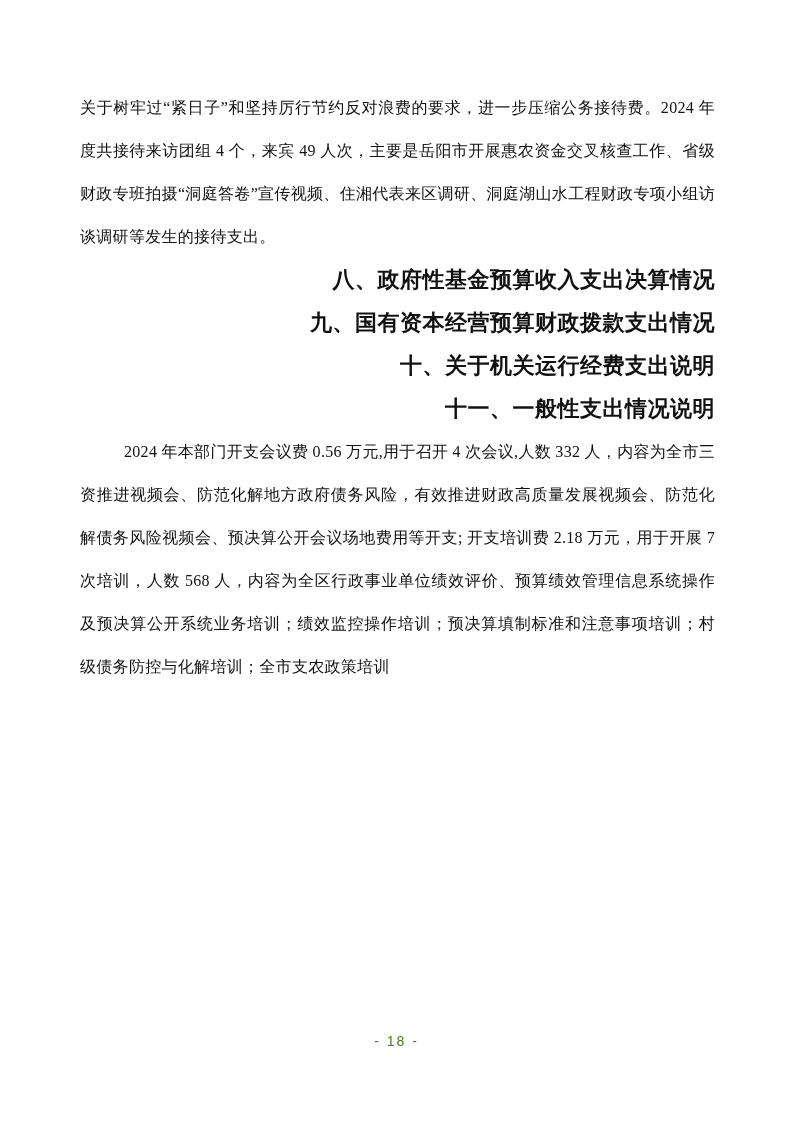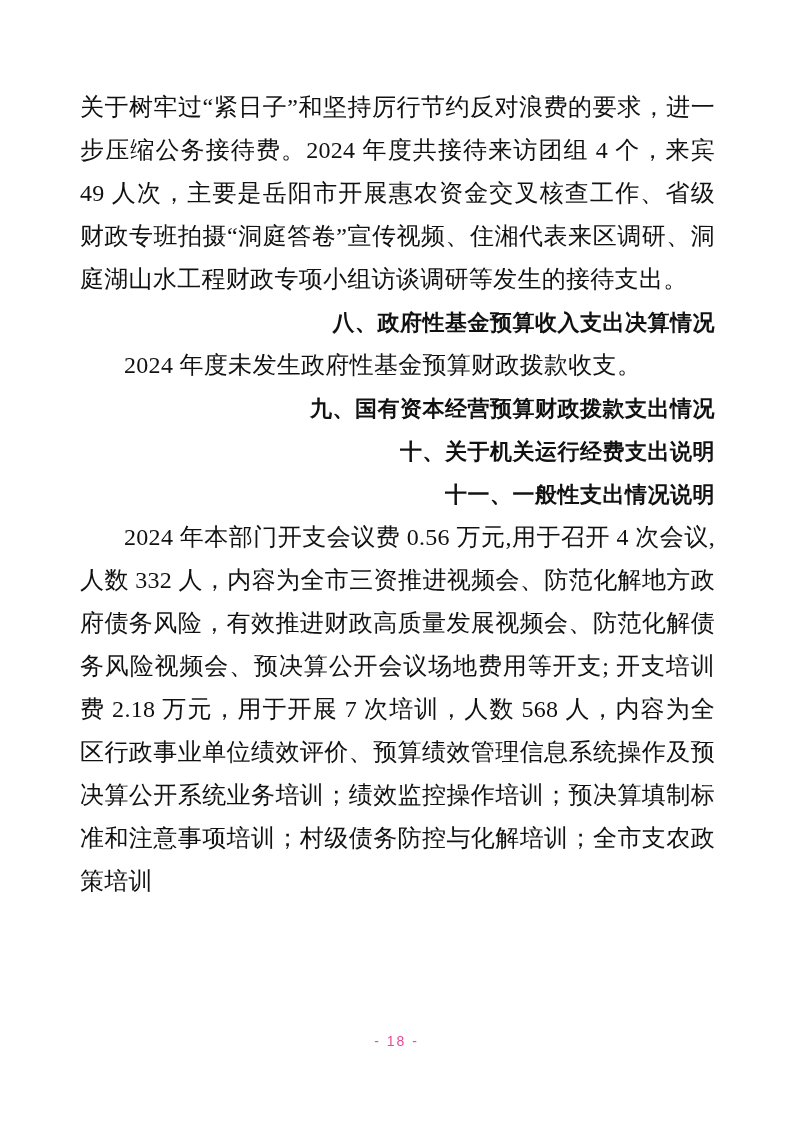--- a/index.html
+++ b/index.html
@@ -18,21 +18,21 @@
   }
   .content {
     position: absolute;
     left: 80px;
     top: 86px;
     width: 635px;
   }
   .para {
     margin: 0;
     font-family: "Liberation Serif", "DejaVu Serif", serif;
-    font-size: 24px;
+    font-size: 16px;
     line-height: 43px;
     text-align: justify;
     text-justify: inter-character;
     letter-spacing: 0.3px;
   }
   .para.indent {
     text-indent: 44px;
   }
   .heading {
     margin: 0;
@@ -45,35 +45,34 @@
     letter-spacing: 0.5px;
   }
   .footer {
     position: absolute;
     left: 0;
     right: 0;
     top: 1033px;
     text-align: center;
     font-family: "Liberation Sans", "DejaVu Sans", sans-serif;
     font-size: 14px;
-    color: #ec4899;
+    color: #4d7c0f;
     letter-spacing: 2px;
   }
 </style>
 </head>
 <body>
 
 <div class="page">
   <div class="content">
 
     <p class="para">关于树牢过“紧日子”和坚持厉行节约反对浪费的要求，进一步压缩公务接待费。2024 年度共接待来访团组 4 个，来宾 49 人次，主要是岳阳市开展惠农资金交叉核查工作、省级财政专班拍摄“洞庭答卷”宣传视频、住湘代表来区调研、洞庭湖山水工程财政专项小组访谈调研等发生的接待支出。</p>
 
     <p class="heading">八、政府性基金预算收入支出决算情况</p>
 
-    <p class="para indent">2024 年度未发生政府性基金预算财政拨款收支。</p>
 
     <p class="heading">九、国有资本经营预算财政拨款支出情况</p>
 
 
     <p class="heading">十、关于机关运行经费支出说明</p>
 
 
     <p class="heading">十一、一般性支出情况说明</p>
 
     <p class="para indent">2024 年本部门开支会议费 0.56 万元,用于召开 4 次会议,人数 332 人，内容为全市三资推进视频会、防范化解地方政府债务风险，有效推进财政高质量发展视频会、防范化解债务风险视频会、预决算公开会议场地费用等开支; 开支培训费 2.18 万元，用于开展 7 次培训，人数 568 人，内容为全区行政事业单位绩效评价、预算绩效管理信息系统操作及预决算公开系统业务培训；绩效监控操作培训；预决算填制标准和注意事项培训；村级债务防控与化解培训；全市支农政策培训</p>

